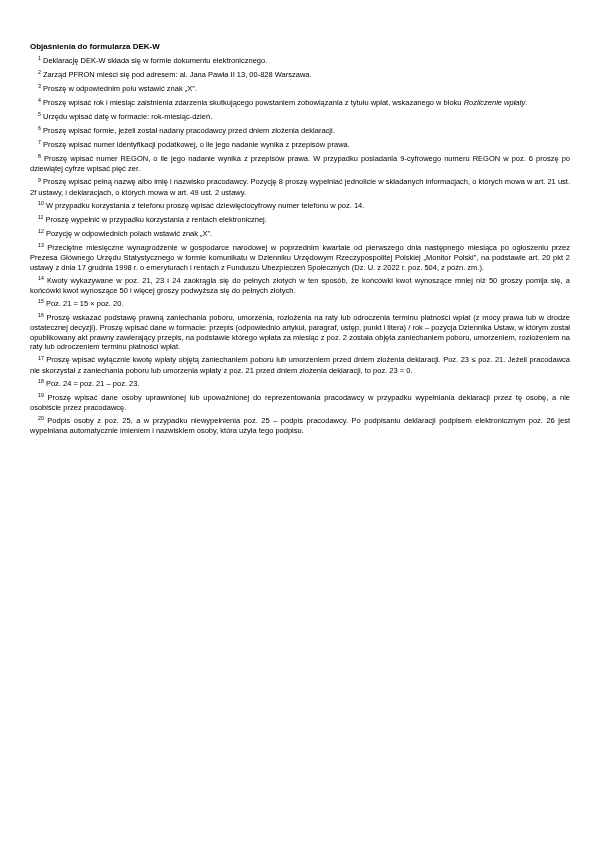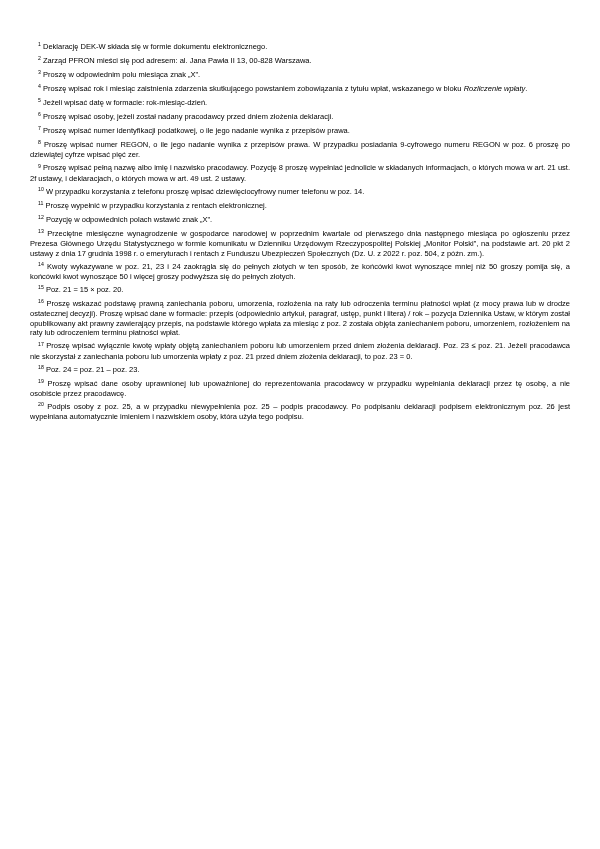--- a/index.html
+++ b/index.html
@@ -36,32 +36,33 @@
     vertical-align: baseline;
     position: relative;
     top: -2.6px;
   }
   .fn i { font-style: italic; }
 </style>
 </head>
 <body>
 
 <div class="page">
+  <div class="doc-title">Objaśnienia do formularza DEK-W</div>
 
   <p class="fn"><sup>1</sup> <span>Deklarację DEK-W składa się w formie dokumentu elektronicznego.</span></p>
 
   <p class="fn"><sup>2</sup> <span>Zarząd PFRON mieści się pod adresem: al. Jana Pawła II 13, 00-828 Warszawa.</span></p>
 
-  <p class="fn"><sup>3</sup> <span>Proszę w odpowiednim polu miesiąca znak „X”.</span></p>
+  <p class="fn"><sup>3</sup> <span>Proszę w odpowiednim polu wstawić znak „X”.</span></p>
 
   <p class="fn"><sup>4</sup> <span>Proszę wpisać rok i miesiąc zaistnienia zdarzenia skutkującego powstaniem zobowiązania z tytułu wpłat, wskazanego w bloku</span> <i>Rozliczenie wpłaty</i><span>.</span></p>
 
-  <p class="fn"><sup>5</sup> <span>Jeżeli wpisać datę w formacie: rok-miesiąc-dzień.</span></p>
+  <p class="fn"><sup>5</sup> <span>Urzędu wpisać datę w formacie: rok-miesiąc-dzień.</span></p>
 
-  <p class="fn"><sup>6</sup> <span>Proszę wpisać osoby, jeżeli został nadany pracodawcy przed dniem złożenia deklaracji.</span></p>
+  <p class="fn"><sup>6</sup> <span>Proszę wpisać formie, jeżeli został nadany pracodawcy przed dniem złożenia deklaracji.</span></p>
 
   <p class="fn"><sup>7</sup> <span>Proszę wpisać numer identyfikacji podatkowej, o ile jego nadanie wynika z przepisów prawa.</span></p>
 
   <p class="fn"><sup>8</sup> <span>Proszę wpisać numer REGON, o ile jego nadanie wynika z przepisów prawa. W przypadku posiadania 9-cyfrowego numeru REGON w poz. 6 proszę po dziewiątej cyfrze wpisać pięć zer.</span></p>
 
   <p class="fn"><sup>9</sup> <span>Proszę wpisać pełną nazwę albo imię i nazwisko pracodawcy. Pozycję 8 proszę wypełniać jednolicie w składanych informacjach, o których mowa w art. 21 ust. 2f ustawy, i deklaracjach, o których mowa w art. 49 ust. 2 ustawy.</span></p>
 
   <p class="fn"><sup>10</sup> <span>W przypadku korzystania z telefonu proszę wpisać dziewięciocyfrowy numer telefonu w poz. 14.</span></p>
 
   <p class="fn"><sup>11</sup> <span>Proszę wypełnić w przypadku korzystania z rentach elektronicznej.</span></p>

